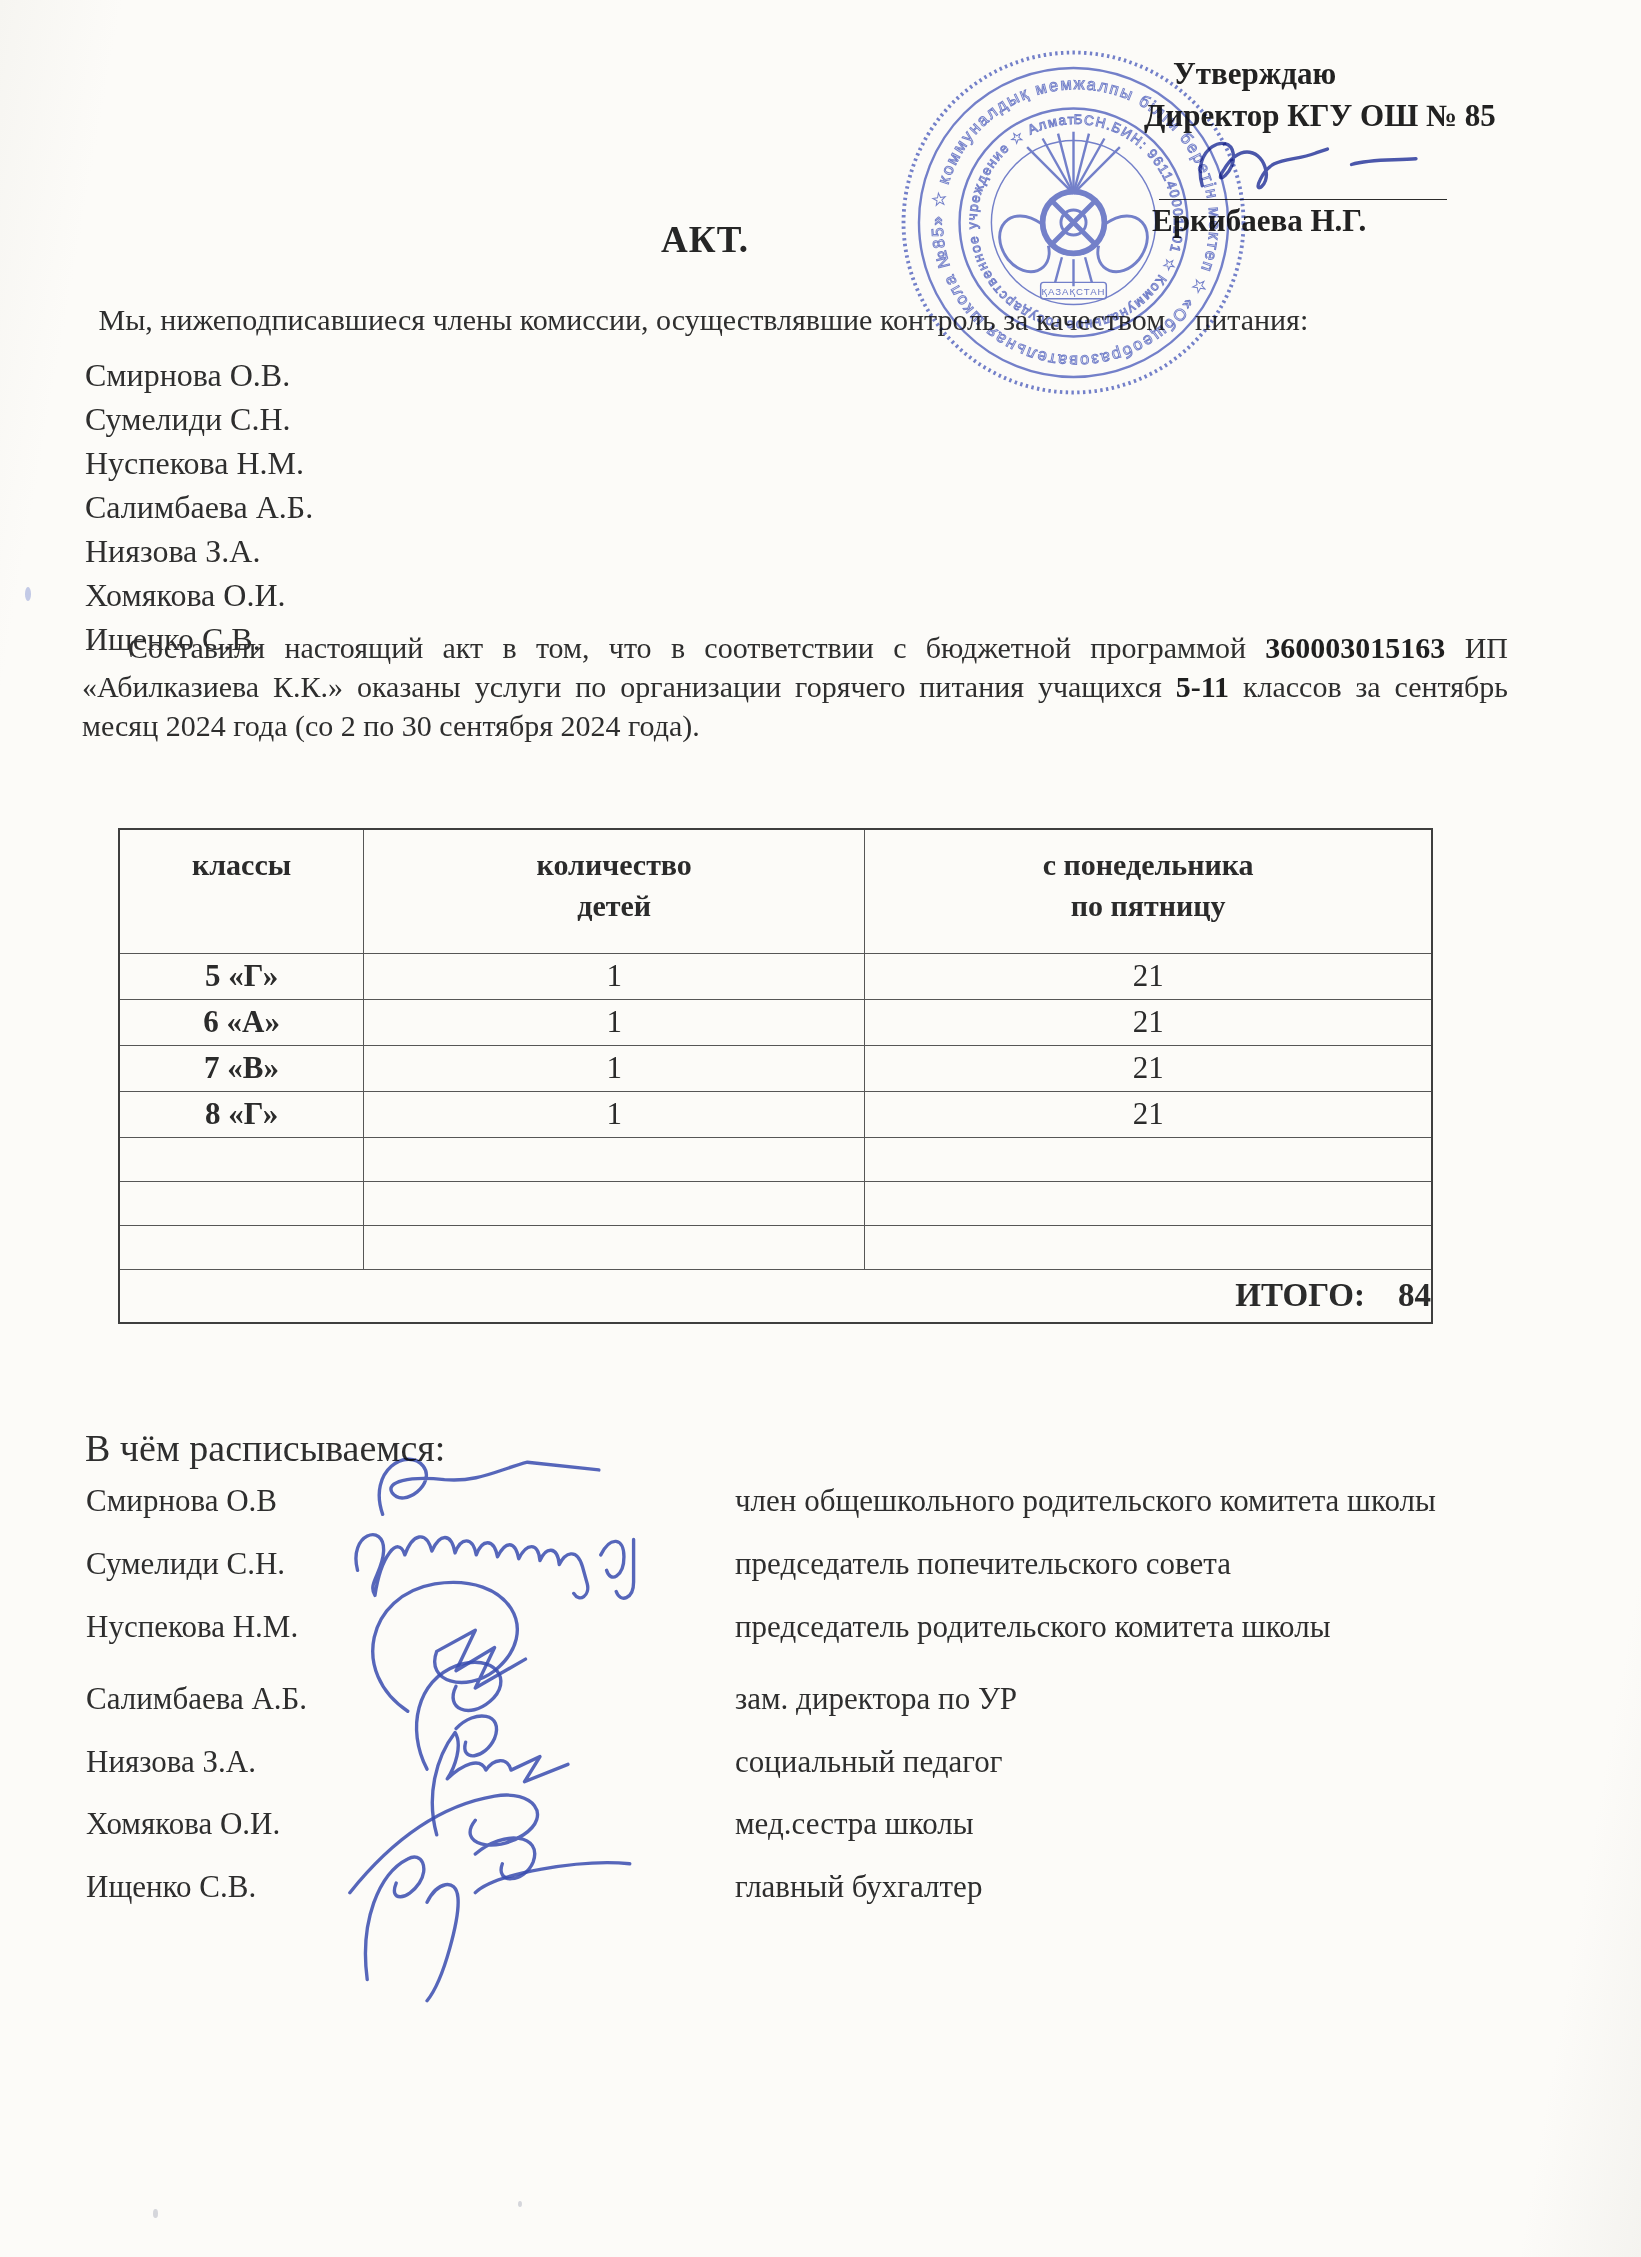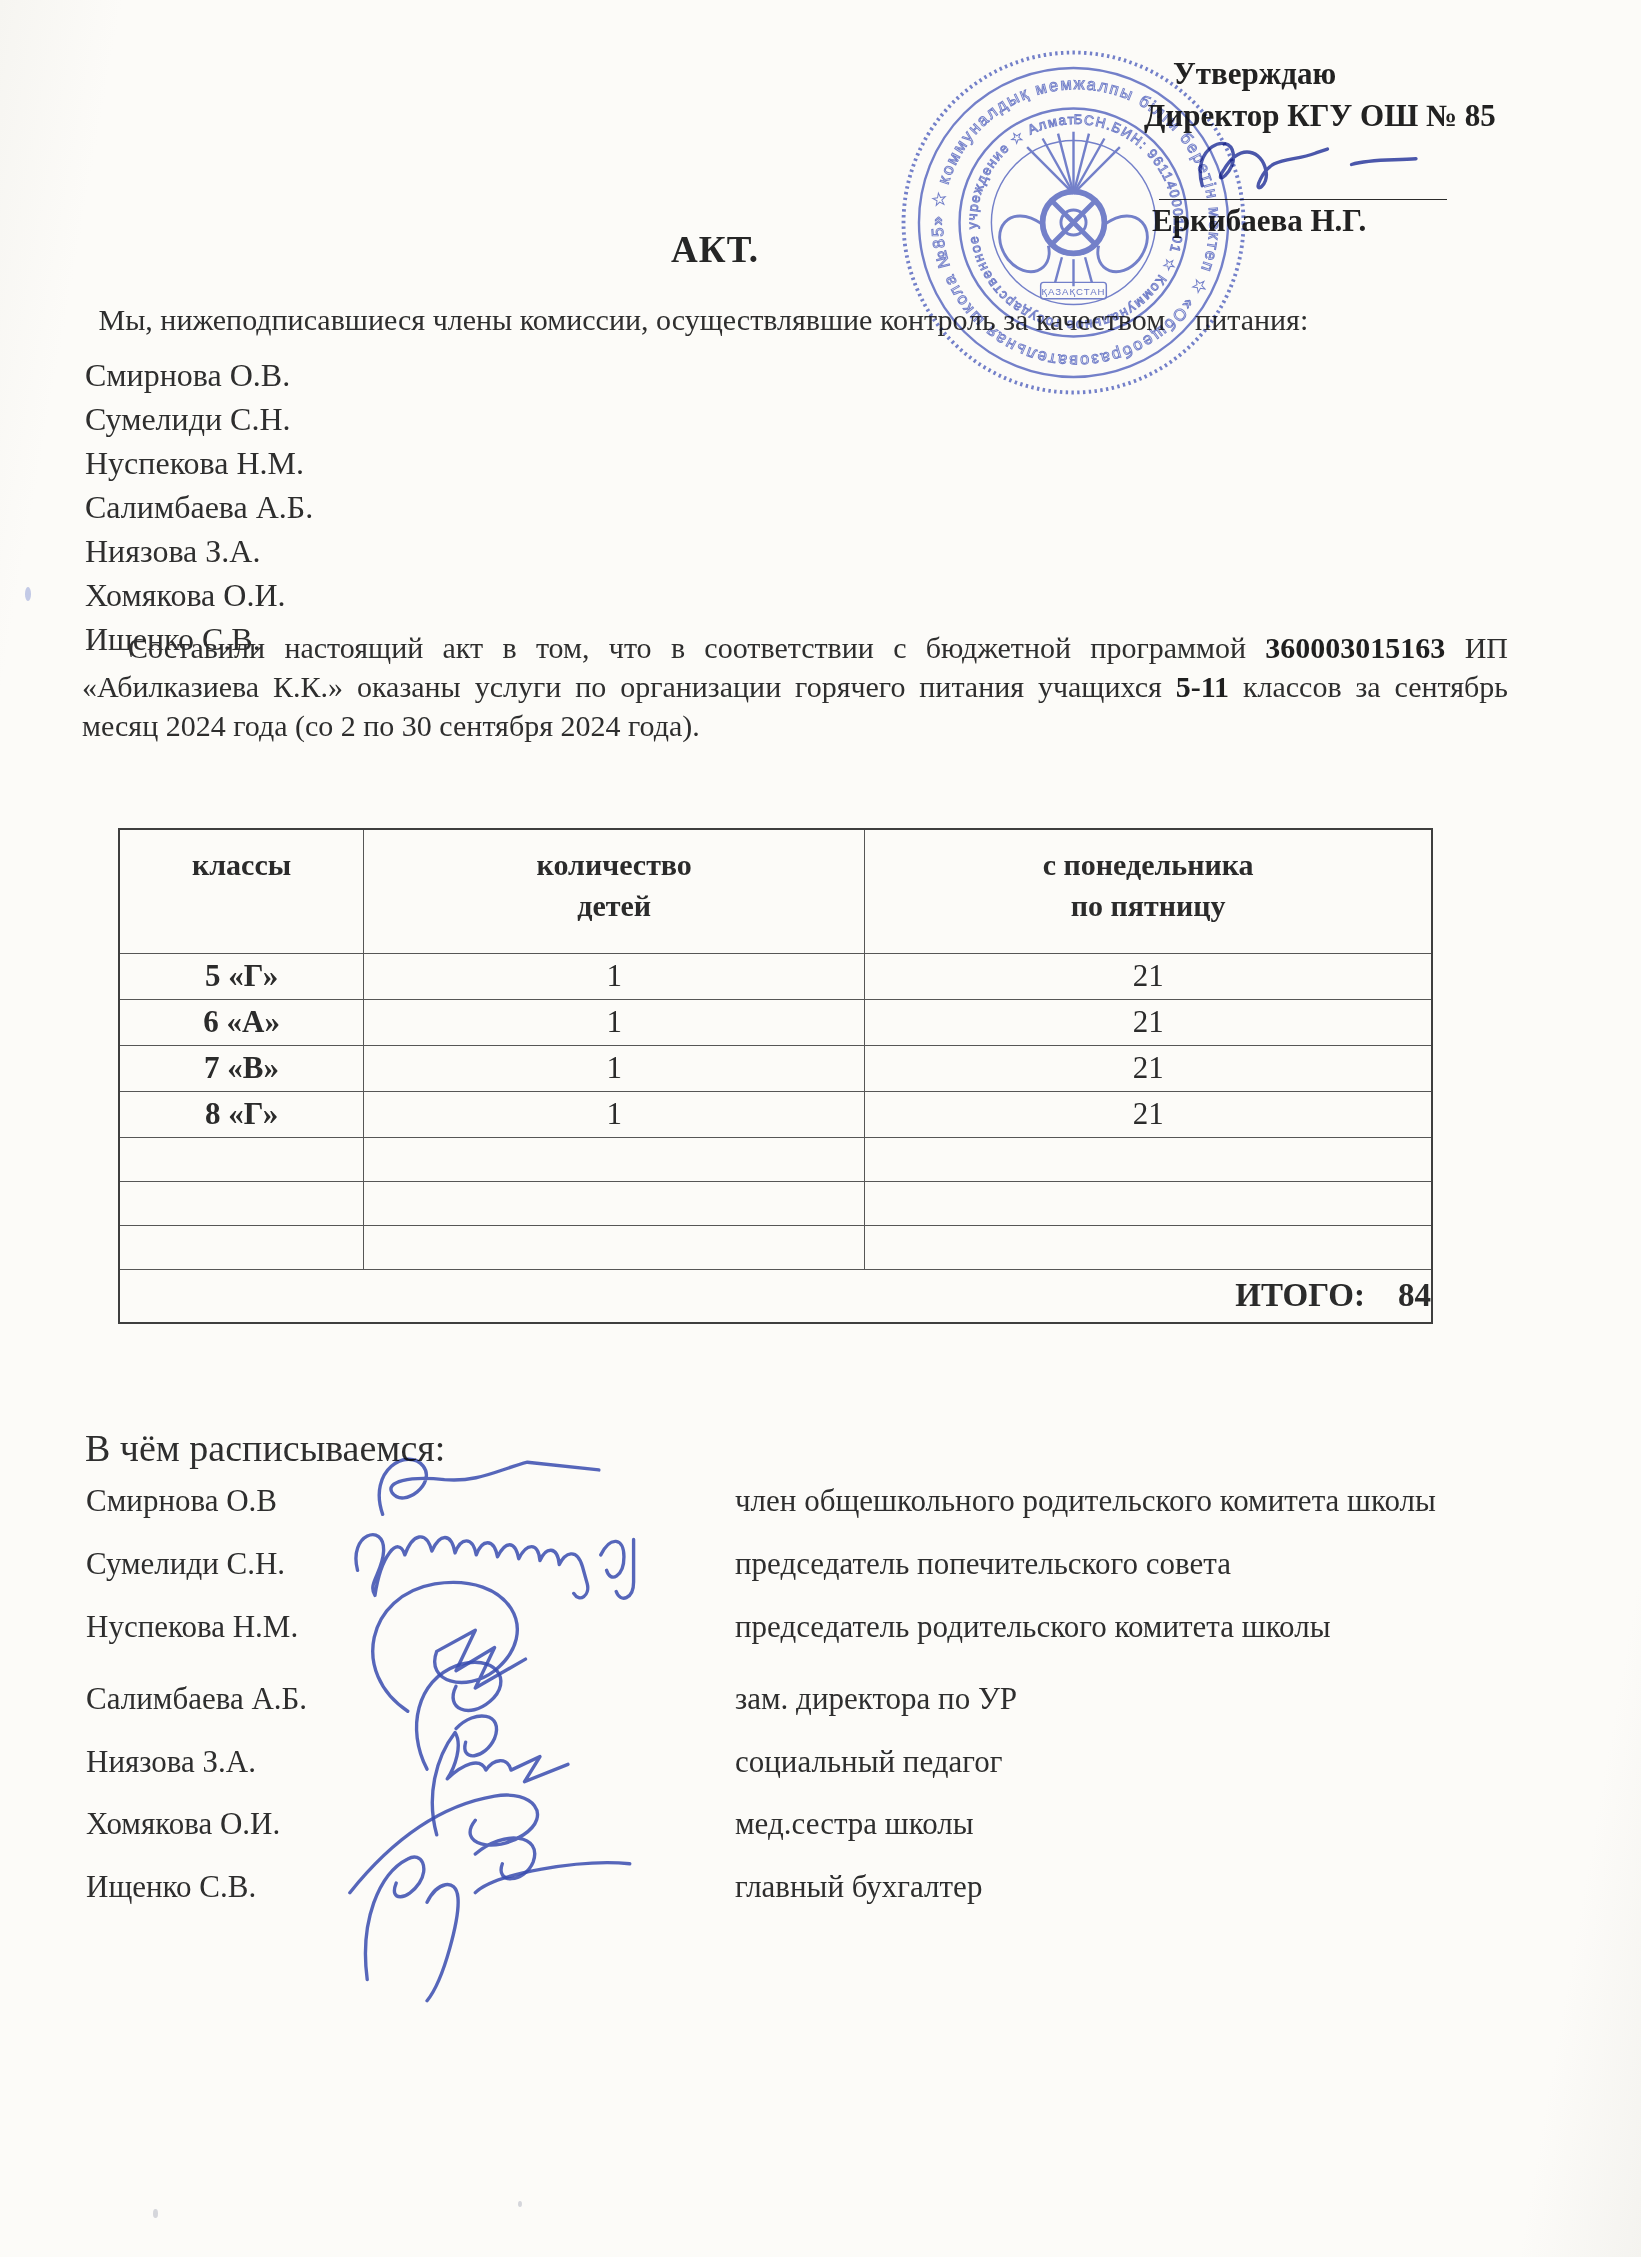--- a/index.html
+++ b/index.html
@@ -15,21 +15,21 @@
   .approval .l2{position:absolute; top:42px; left:0; font-size:31px; font-weight:bold; color:#222; white-space:nowrap;}
   .approval .sig-line{position:absolute; top:143px; left:14.5px; width:288px; border-bottom:1.9px solid #2b2b2b;}
   .approval .signer{position:absolute; top:147px; left:8px; font-size:31px; font-weight:bold; color:#222;}
   .sig-director{position:absolute; top:70px; left:29px; z-index:3;}
   .ink{stroke:#32409f; fill:none; stroke-linecap:round; stroke-linejoin:round; opacity:.88;}
   
   .stamp{position:absolute; left:890px; top:39px; z-index:5; opacity:.78; mix-blend-mode:multiply;}
   .stamp *{fill:none; stroke:#4d5ec2;}
   .stamp text{fill:#4053bd; stroke:none; font-family:"Liberation Sans",sans-serif;}
   
-  .title{position:absolute; top:218px; left:560px; width:290px; margin:10px; text-align:center;
+  .title{position:absolute; top:218px; left:560px; width:290px; margin:0; text-align:center;
          font-size:37px; font-weight:bold; color:#262626; letter-spacing:1px; z-index:1;}
   .intro{position:absolute; top:288px; left:79px; width:1448px; margin:12px; font-size:30px;
          line-height:39px; white-space:pre-wrap; z-index:1;}
   .commission{position:absolute; top:353px; left:85px; font-size:32px; line-height:44px; z-index:1;}
   .body-par{position:absolute; top:628px; left:82px; width:1426px; margin:0; font-size:30px;
             line-height:39px; text-align:justify; text-indent:46px; z-index:1;}
   .body-par b{font-weight:bold; color:#1f1f1f;}
   
   .meals{position:absolute; top:828px; left:118px; width:1315px; border-collapse:collapse; z-index:1;
          font-size:31px; color:#2b2b2b;}

